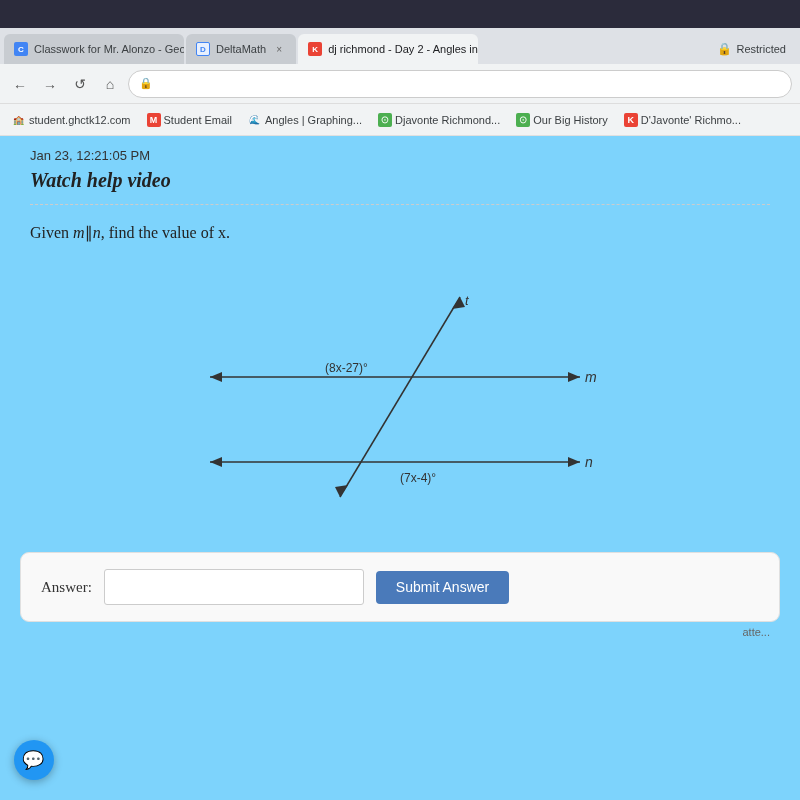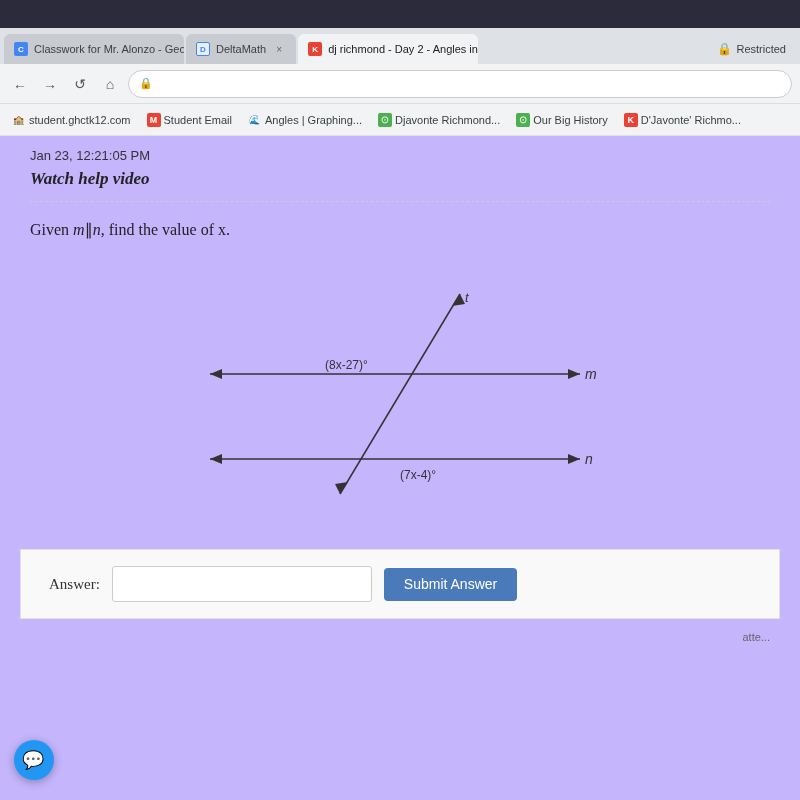--- a/index.html
+++ b/index.html
@@ -151,35 +151,35 @@
     
     .page-content {
       background: #f5f5f5;
       height: calc(800px - 28px - 36px - 40px - 32px);
       overflow: hidden;
       display: flex;
       flex-direction: column;
     }
 
     .content-area {
-      background: #c4b5fd;
+      background: #7dd3fc;
       margin: 0;
       flex: 1;
       padding: 12px 30px 20px 30px;
       overflow: hidden;
     }
 
     .timestamp {
       font-size: 13px;
       color: #333;
       margin-bottom: 6px;
     }
 
     .watch-help {
-      font-size: 17px;
+      font-size: 20px;
       font-weight: bold;
       color: #222;
       margin-bottom: 12px;
       font-family: 'Georgia', serif;
       font-style: italic;
     }
 
     .divider {
       border: none;
       border-top: 1px dashed #ccc;
@@ -200,25 +200,25 @@
       align-items: center;
       margin-bottom: 30px;
       height: 260px;
     }
 
     
     .answer-area {
       display: flex;
       align-items: center;
       gap: 12px;
-      padding: 16px 28px;
+      padding: 16px 20px;
       background: #f9f9f9;
       border: 1px solid #e0e0e0;
-      border-radius: 0;
-      margin: 8px -10px;
+      border-radius: 9px;
+      margin: 0 -10px;
     }
     .answer-label {
       font-size: 15px;
       color: #333;
       font-family: 'Georgia', serif;
     }
     .answer-input {
       width: 260px;
       height: 36px;
       border: 1px solid #ccc;

